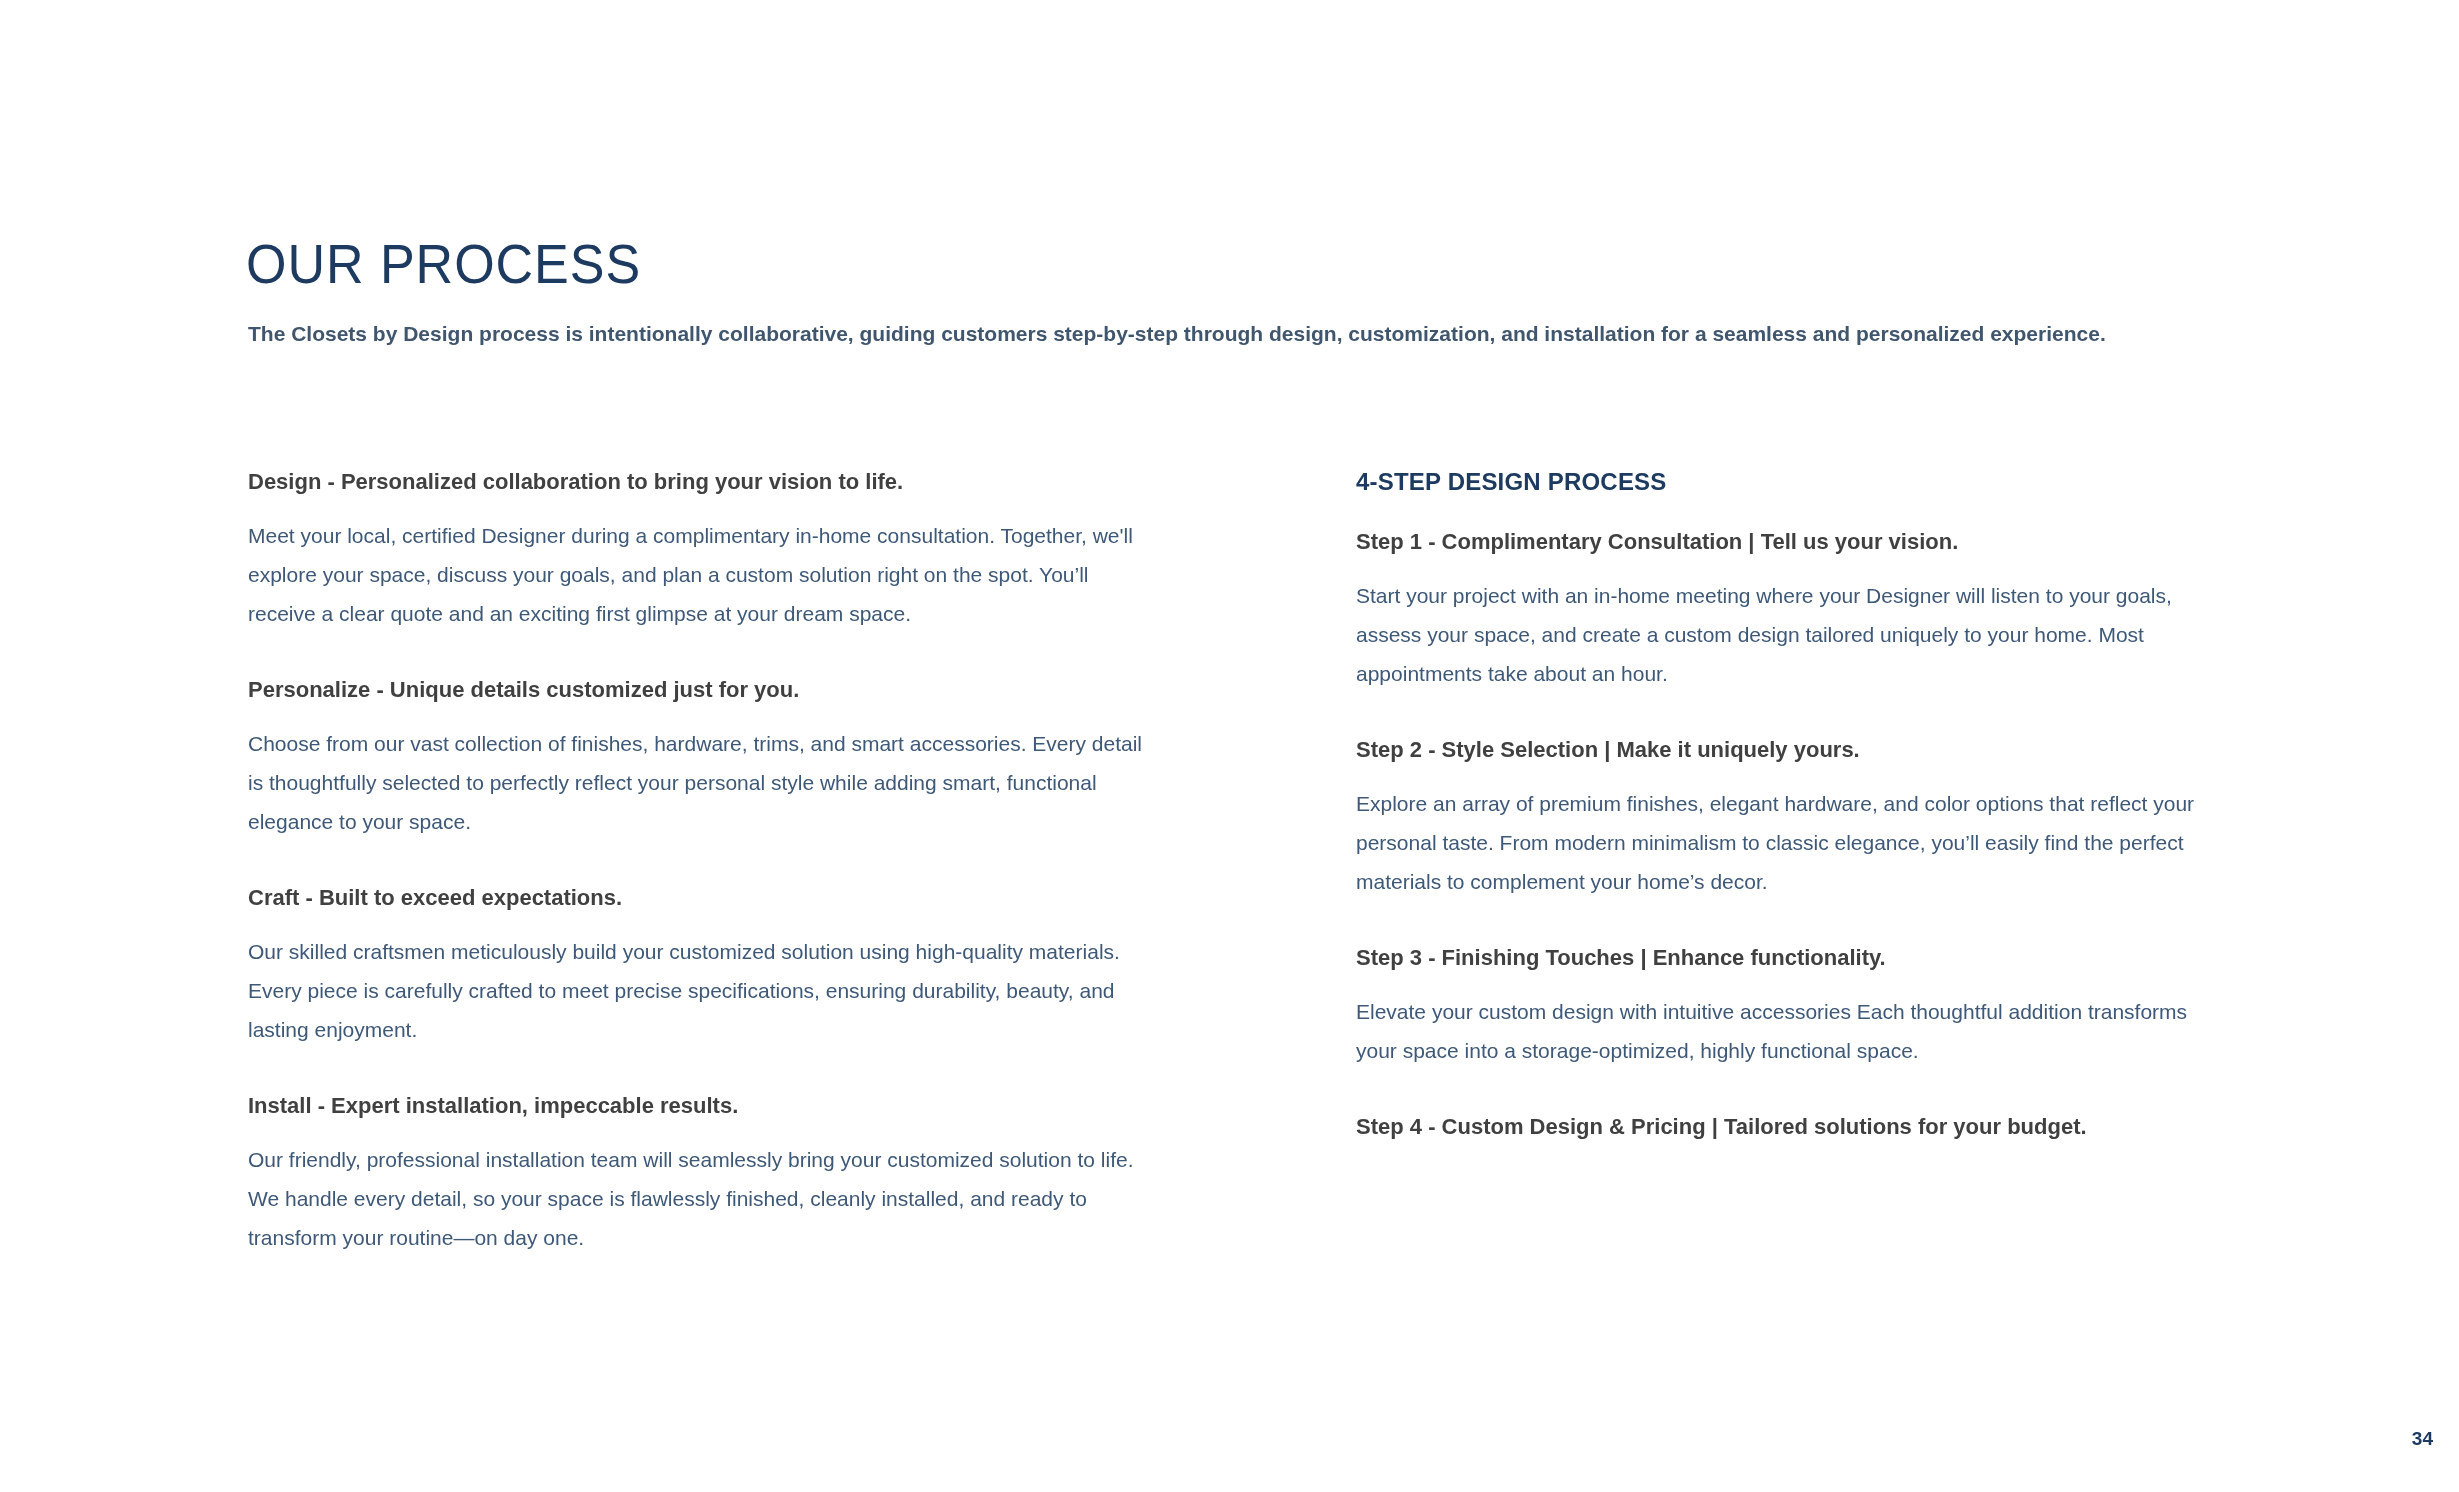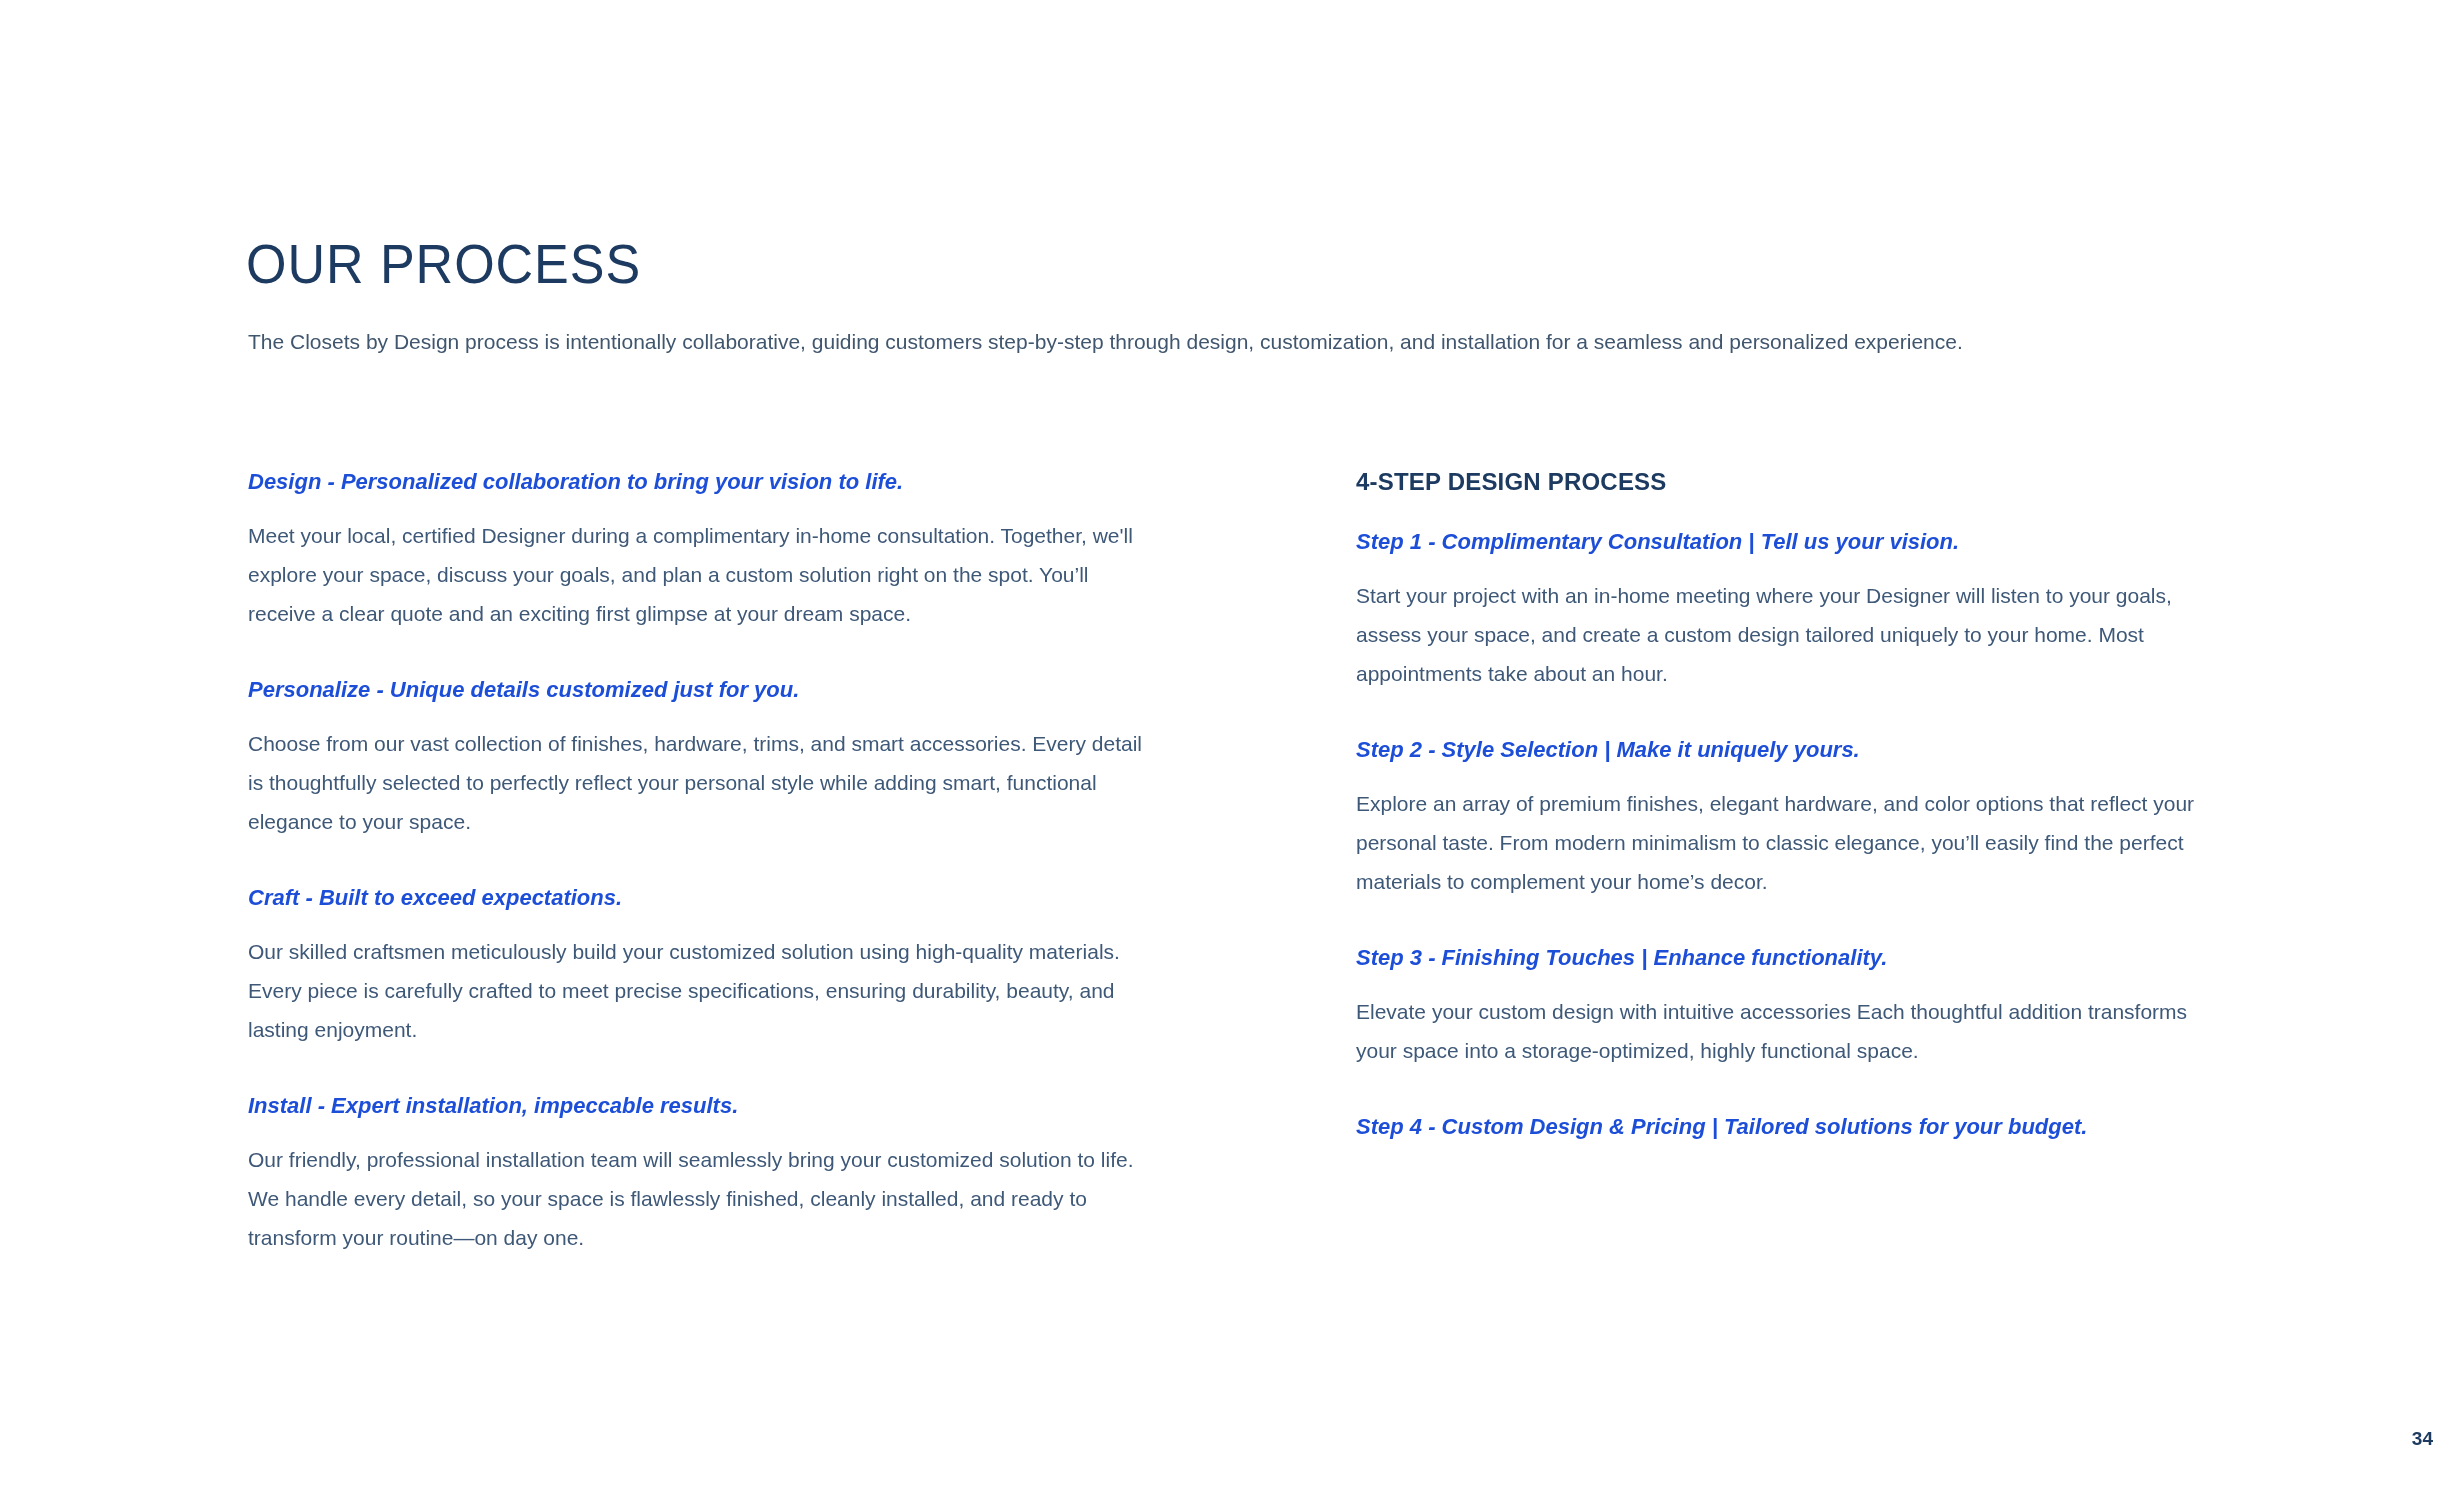--- a/index.html
+++ b/index.html
@@ -23,47 +23,45 @@
     color: #1d3a60;
     transform: scaleX(0.93);
     transform-origin: left top;
   }
   .page-subtitle {
     position: absolute;
     left: 248px;
     top: 319px;
     width: 2065px;
     font-size: 21px;
-    font-weight: 400;
+    font-weight: 700;
     color: #40566e;
     line-height: 29px;
-    margin-top: 8px;
   }
   .column {
     position: absolute;
     top: 467px;
   }
   .column.left  { left: 248px;  width: 903px; }
   .column.right { left: 1356px; width: 865px; }
   .column-heading {
     font-size: 24px;
     font-weight: 700;
     color: #1d3a60;
     line-height: 29px;
     margin-bottom: 31px;
     letter-spacing: 0.2px;
   }
   .block { margin-bottom: 42px; }
   .block-title {
     font-size: 22px;
     font-weight: 700;
-    color: #1d4ed8;
+    color: #404040;
     line-height: 29px;
     margin-bottom: 7.7px;
-    font-style: italic;
   }
   .block-body {
     font-size: 21px;
     font-weight: 400;
     color: #3e5878;
     line-height: 39px;
     margin-top: 20px;
   }
   .page-number {
     position: absolute;

